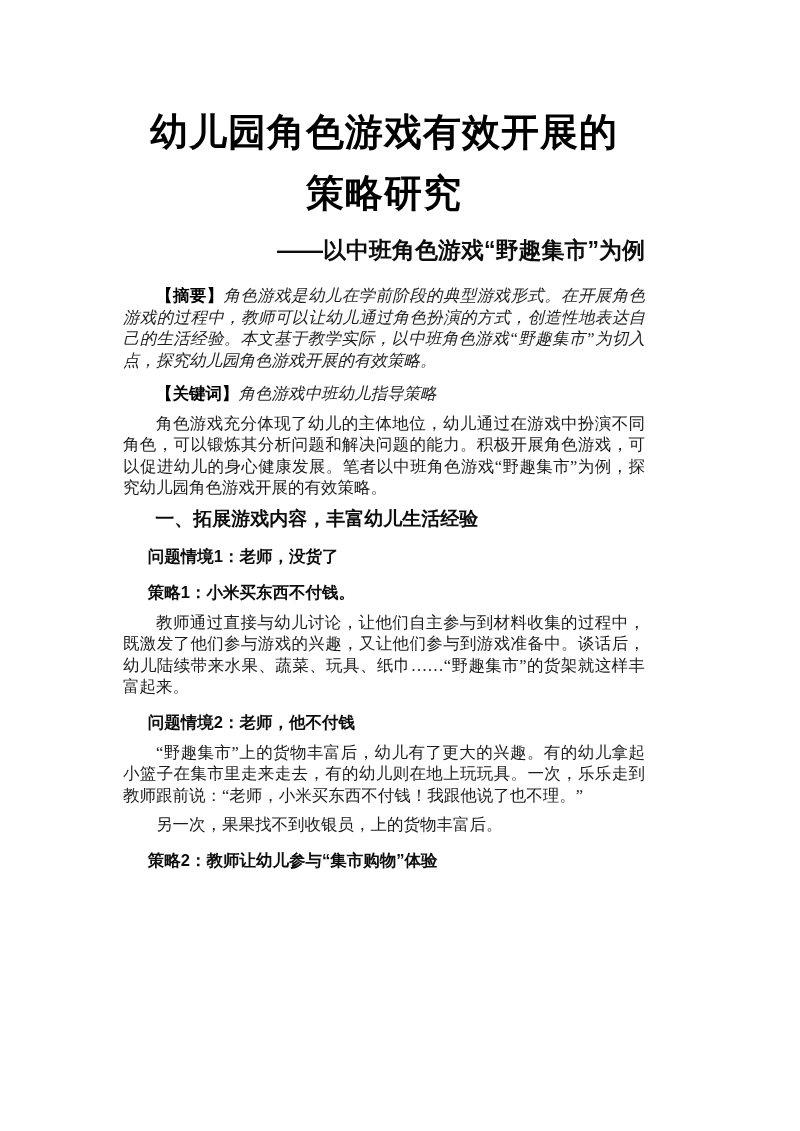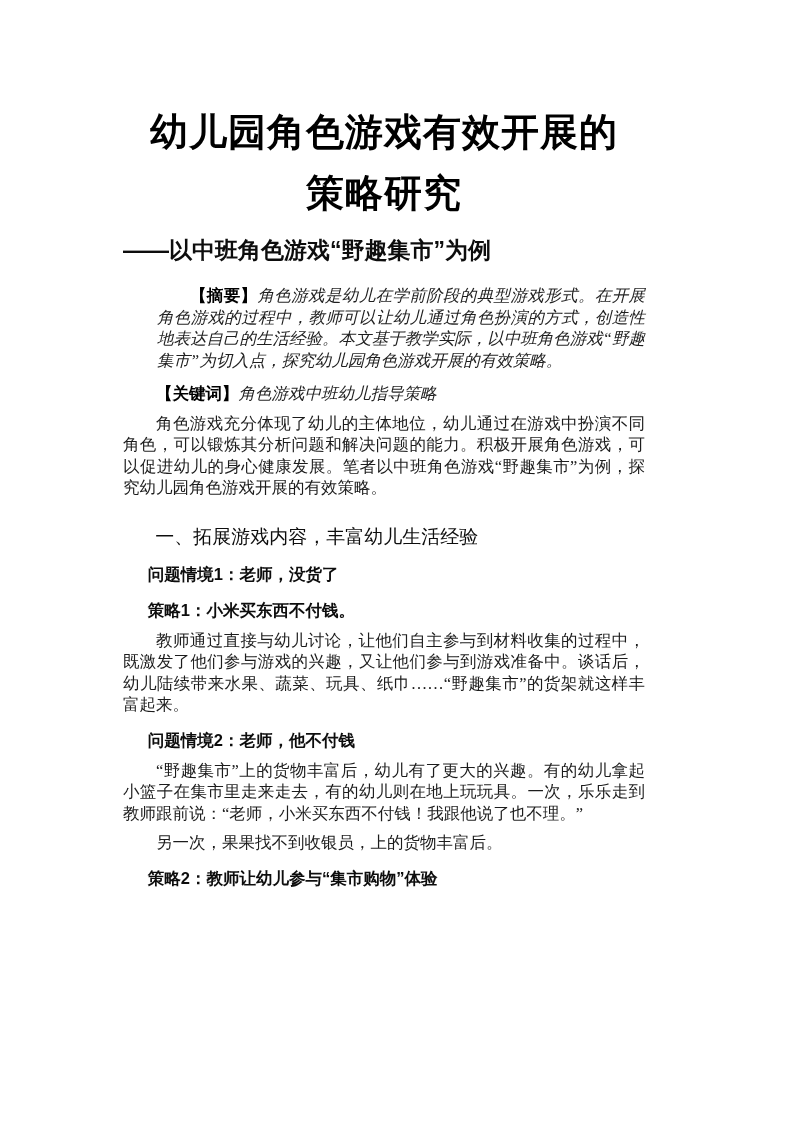--- a/index.html
+++ b/index.html
@@ -25,60 +25,60 @@
     font-family: "Liberation Sans", sans-serif;
     font-weight: 700;
     font-size: 38px;
     line-height: 61px;
     color: #000000;
     letter-spacing: 1px;
   }
   .title-line { display: block; }
   .doc-subtitle {
     margin-top: 10px;
-    text-align: left;
+    text-align: right;
     font-family: "Liberation Sans", sans-serif;
     font-weight: 700;
     font-size: 23px;
     line-height: 32px;
     color: #0d0d0d;
   }
   p { margin: 0; }
   
   .kai-para {
     font-family: "Liberation Serif", serif;
     font-style: italic;
     font-size: 16.5px;
     line-height: 21.5px;
     text-align: justify;
     text-indent: 2em;
     color: #1f1f1f;
   }
-  .abstract { margin-top: 19px; margin-left: 34px; }
+  .abstract { margin-top: 19px; }
   .keywords { margin-top: 12px; text-align: left; }
   .inline-label {
     font-family: "Liberation Sans", sans-serif;
     font-weight: 700;
     font-style: normal;
     color: #000000;
   }
   
   .body-para {
     margin-top: 8px;
     font-family: Liberation Serif, serif;
     font-size: 16.5px;
     line-height: 21.5px;
     text-align: justify;
     text-indent: 2em;
     color: #1c1c1c;
   }
   .section-heading {
-    margin: 24px 0 0 0;
+    margin: 6px 0 0 0;
     font-family: "Liberation Sans", sans-serif;
-    font-weight: 400;
+    font-weight: 700;
     font-size: 19px;
     line-height: 27px;
     text-indent: 1.7em;
     color: #0d0d0d;
   }
   .sub-heading {
     margin: 12px 0 0 0;
     font-family: "Liberation Sans", sans-serif;
     font-weight: 700;
     font-size: 16.5px;

